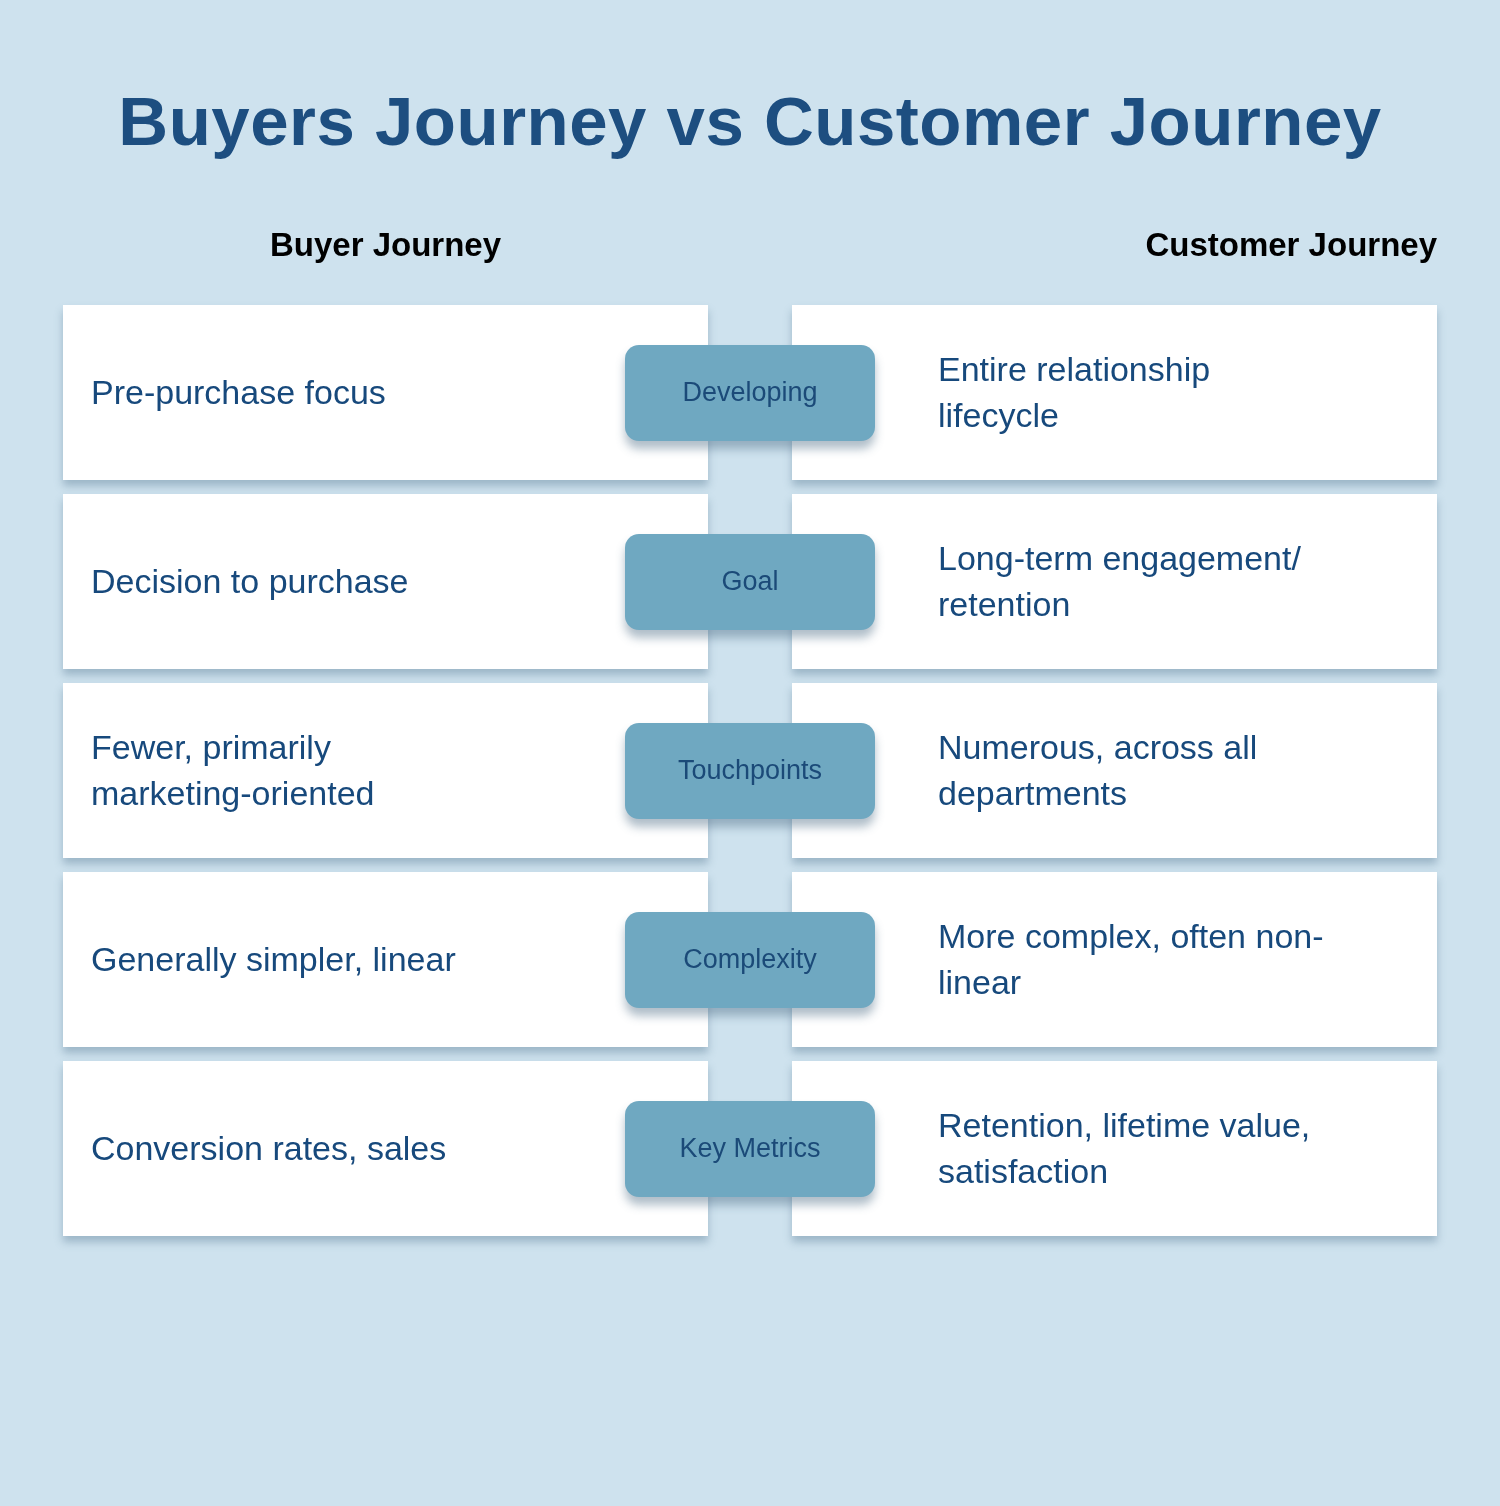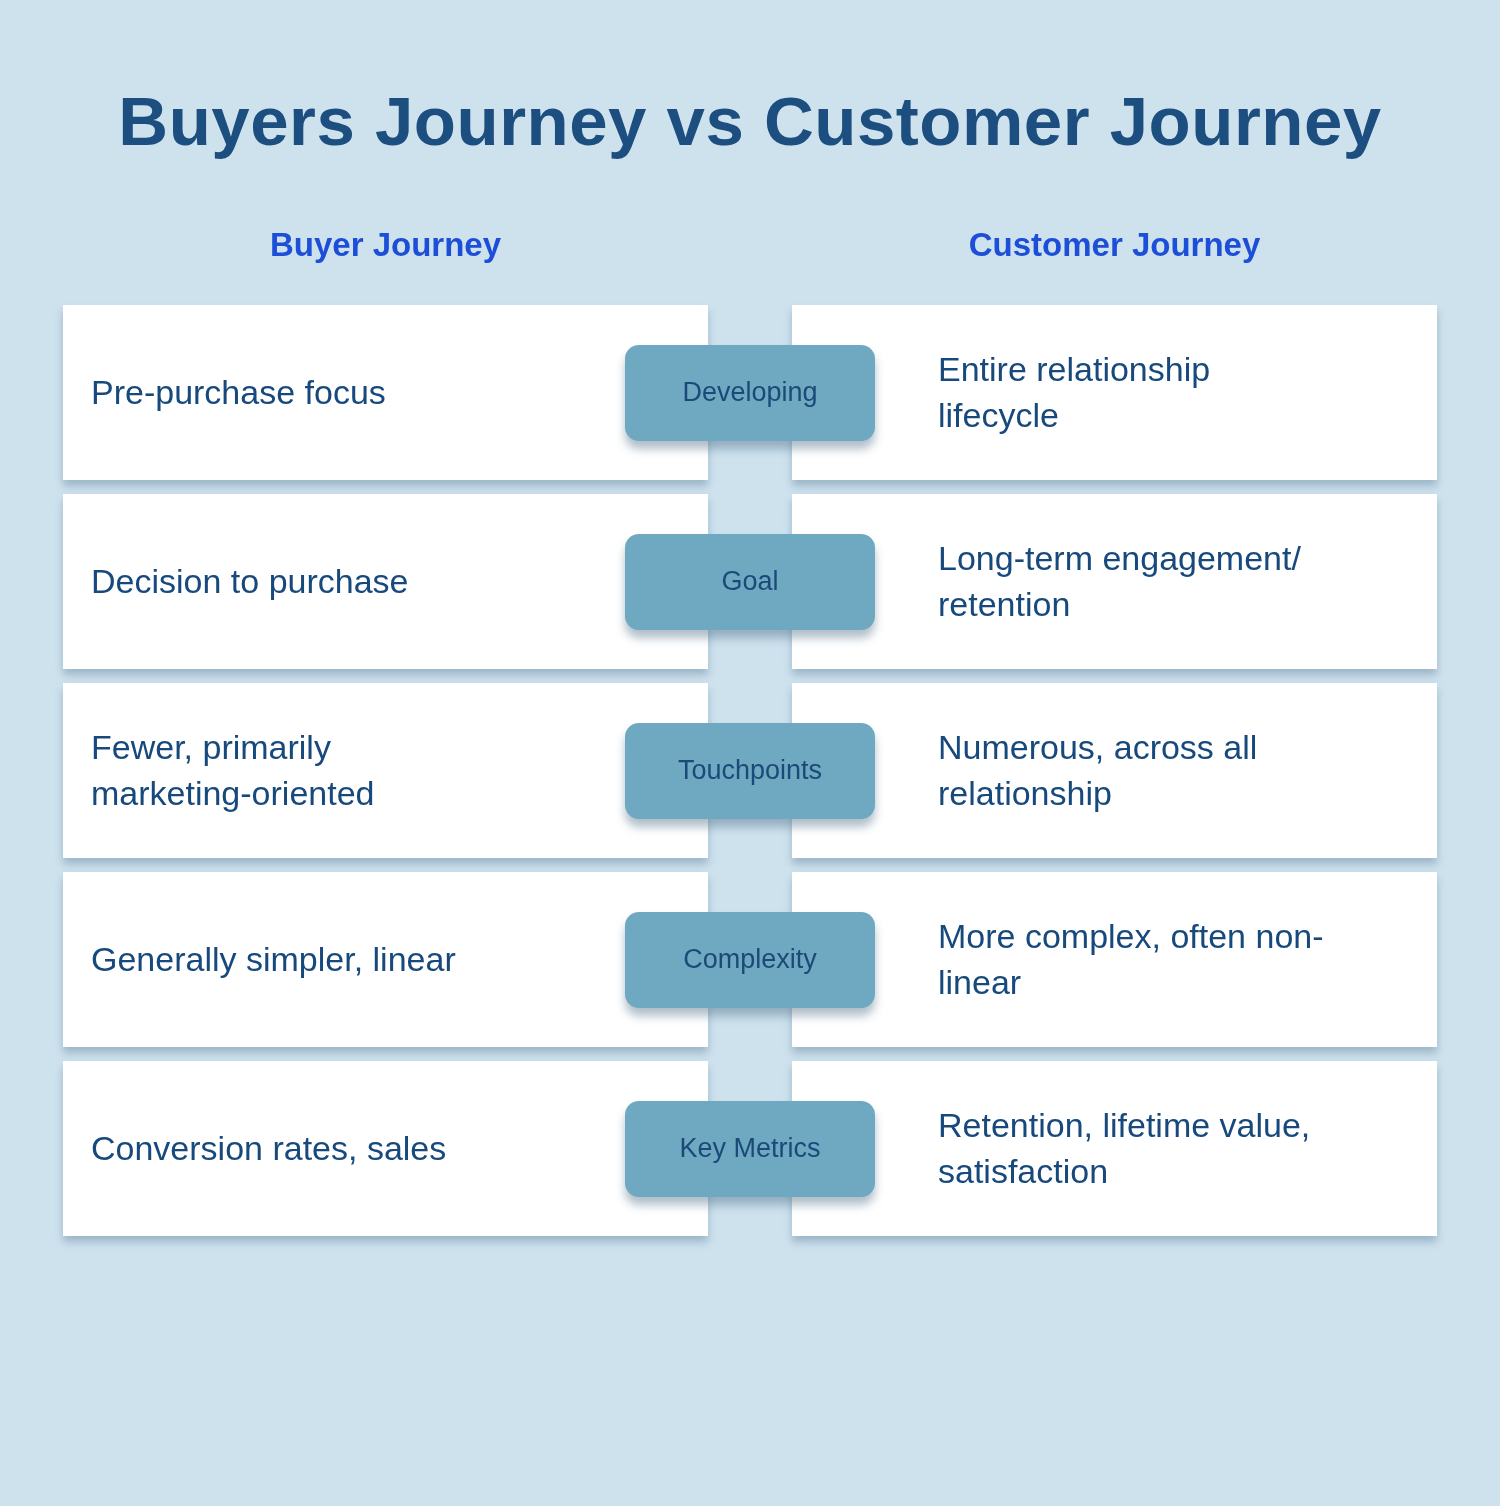--- a/index.html
+++ b/index.html
@@ -28,25 +28,25 @@
     font-size: 69px;
     font-weight: 700;
     letter-spacing: 0.5px;
     color: #1d4e80;
   }
   .col-header {
     position: absolute;
     top: 226px;
     font-size: 33px;
     font-weight: 700;
-    color: #1d4ed8;
+    color: #000000;
     text-align: center;
   }
   .col-header.left  { left: 63px;  width: 645px; }
-  .col-header.right { left: 792px; width: 645px; }
+  .col-header.right { left: 792px; width: 645px; text-align: right; }
 
   .rows {
     position: absolute;
     top: 305px;
     left: 63px;
     width: 1374px;
   }
   .row {
     position: relative;
     height: 175px;
@@ -140,21 +140,21 @@
     </div>
 
     <div class="row">
       <div class="card buyer">
         <div class="cell-text">Fewer, primarily
 marketing-oriented</div>
       </div>
       <div class="gap"></div>
       <div class="card customer">
         <div class="cell-text">Numerous, across all
-relationship</div>
+departments</div>
       </div>
       <div class="dimension">Touchpoints</div>
     </div>
 
     <div class="row">
       <div class="card buyer">
         <div class="cell-text">Generally simpler, linear</div>
       </div>
       <div class="gap"></div>
       <div class="card customer">

